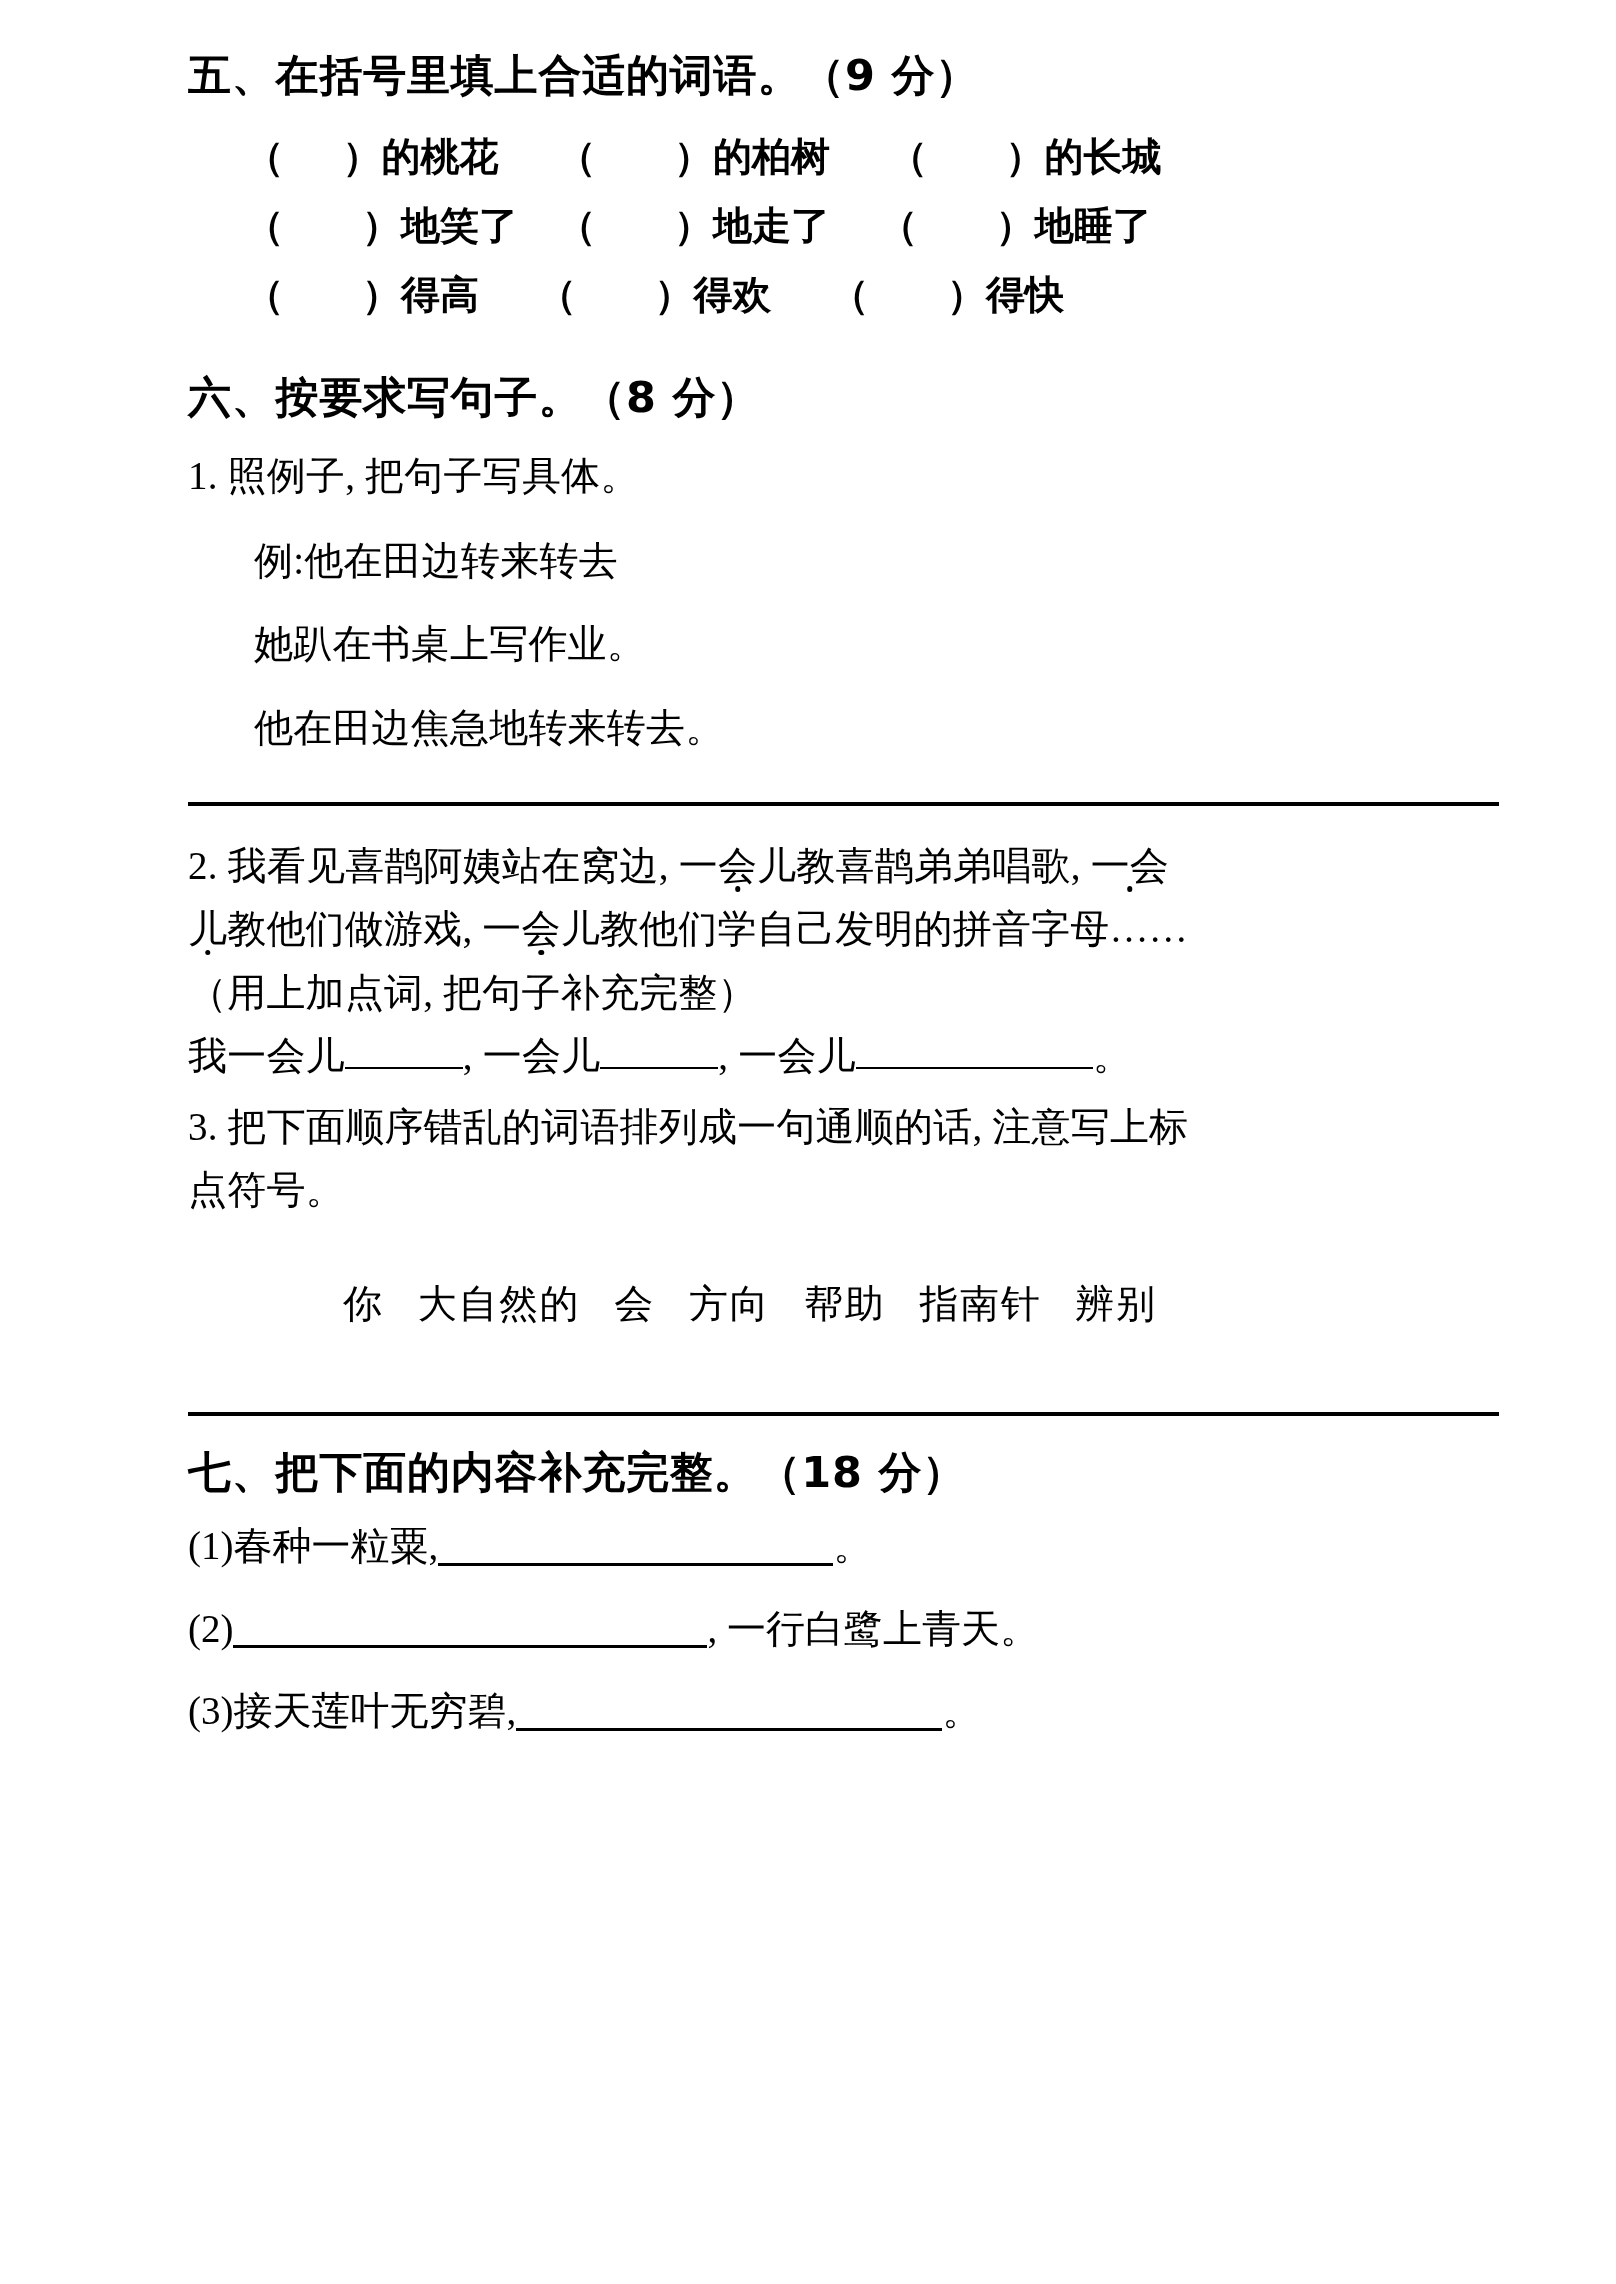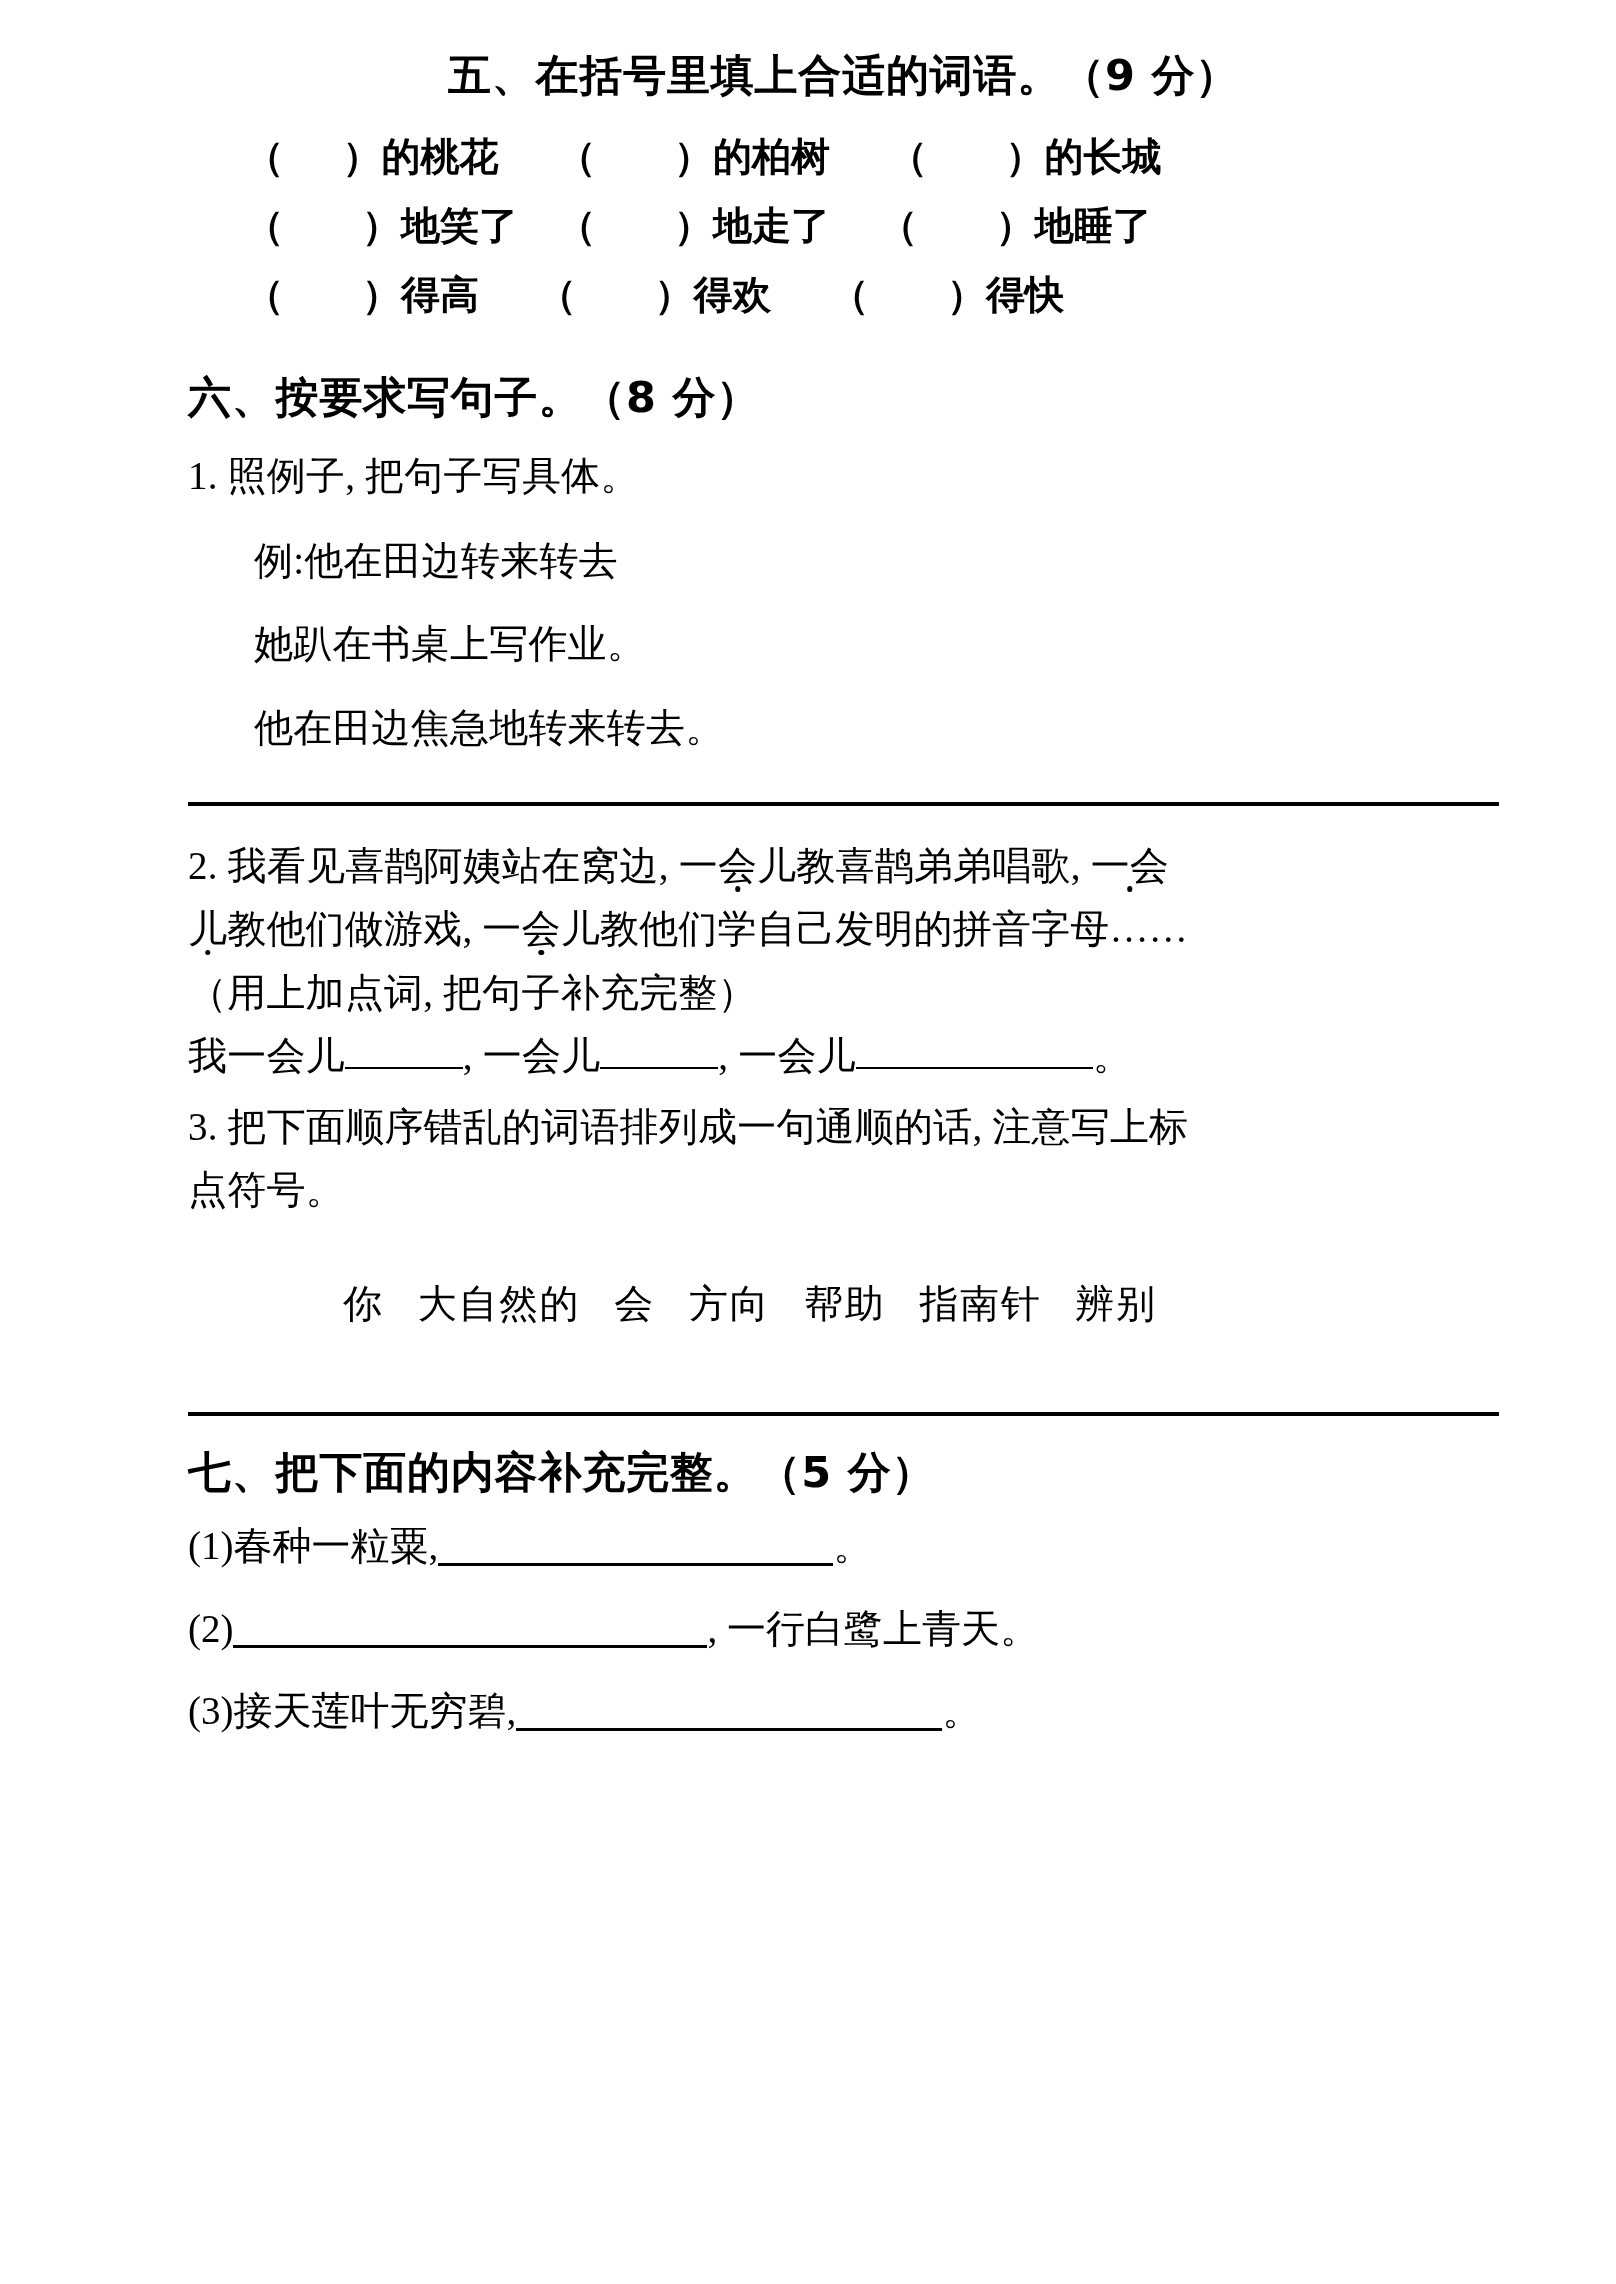--- a/index.html
+++ b/index.html
@@ -29,21 +29,21 @@
   }
   .section-title {
     font-family: "DejaVu Sans", "Liberation Sans", sans-serif;
     font-weight: bold;
     font-size: 43px;
     letter-spacing: 0.8px;
     line-height: 1.35;
     margin: 0 0 6.3px 0;
     white-space: nowrap;
   }
-  .s5-title { margin-bottom: 20.5px; text-align: center; }
+  .s5-title { margin-bottom: 20.5px; }
   .s6-title { margin-top: 40px; margin-bottom: 17.4px; }
   .s7-title { margin-top: 4.7px; margin-bottom: 16px; }
   .fill-row {
     font-size: 39px;
     line-height: 1.66;
     white-space: pre;
     margin: 0 0 4.7px 0;
   }
   .indent-1 { padding-left: 66px; }
   .indent-2 { padding-left: 57px; font-weight: bold; }
@@ -145,21 +145,21 @@
 
     <div class="q-line" style="margin-top:8px">3. 把下面顺序错乱的词语排列成一句通顺的话, 注意写上标</div>
     <div class="q-line">点符号。</div>
 
     <div class="words-row">
       <span>你</span><span>   </span><span>大自然的</span><span>   </span><span>会</span><span>   </span><span>方向</span><span>   </span><span>帮助</span><span>   </span><span>指南针</span><span>   </span><span>辨别</span>
     </div>
 
     <hr class="answer-rule tight">
 
-    <div class="section-title s7-title">七、把下面的内容补充完整。（5 分）</div>
+    <div class="section-title s7-title">七、把下面的内容补充完整。（18 分）</div>
 
     <div class="poem-line"><span>(1)</span><span>春种一粒粟,</span><span class="poem-blank pb1"></span><span>。</span></div>
 
     <div class="poem-line"><span>(2)</span><span class="poem-blank pb2"></span><span>, 一行白鹭上青天。</span></div>
 
     <div class="poem-line"><span>(3)</span><span>接天莲叶无穷碧,</span><span class="poem-blank pb3"></span><span>。</span></div>
 
   </div>
 </div>
 

